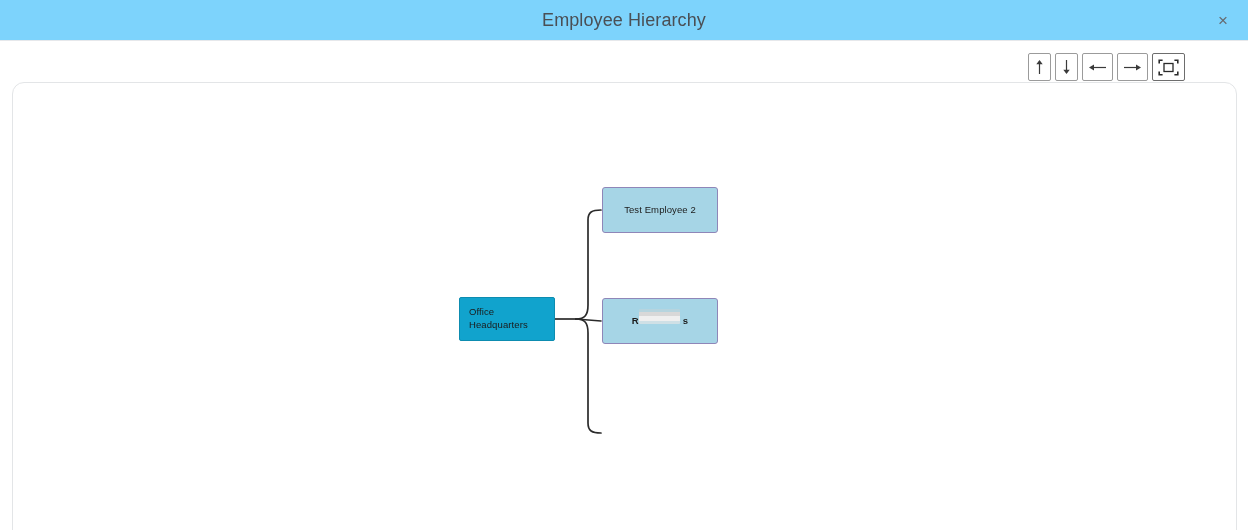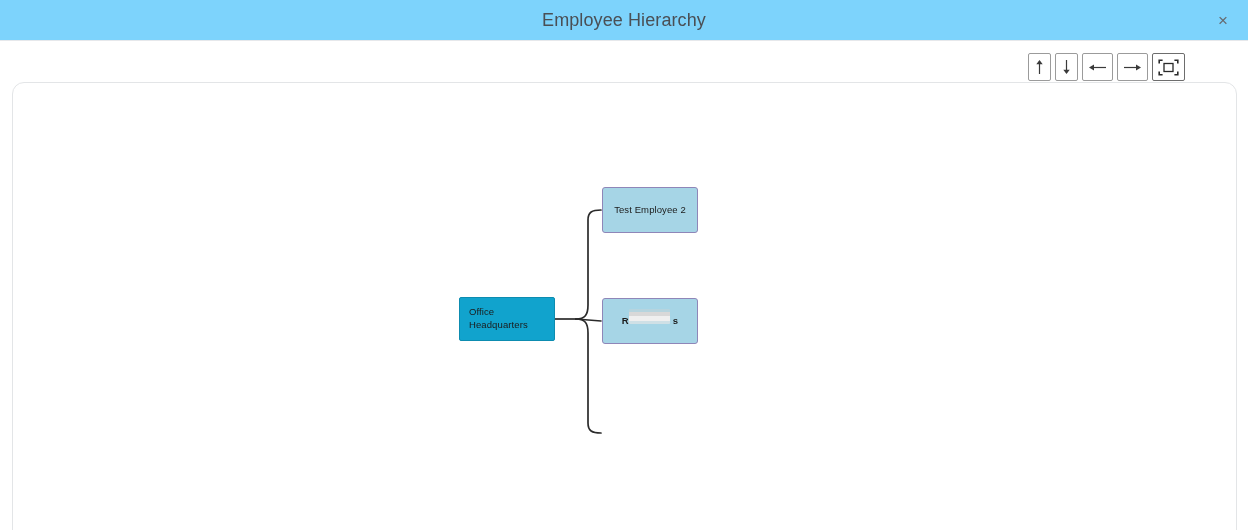--- a/index.html
+++ b/index.html
@@ -112,21 +112,21 @@
     width: 96px; height: 44px;
     background: #11a3cd;
     border: 1px solid #0d8cb0;
     border-radius: 2px;
     padding: 0 9px;
     justify-content: flex-start;
   }
   .node-root .node-label { text-align: left; }
   .node-child {
     left: 589px;
-    width: 96px; height: 46px;
+    width: 116px; height: 46px;
     background: #a6d5e6;
     border: 1px solid #8f86b8;
     border-radius: 3px;
     justify-content: center;
     text-align: center;
     padding: 0 6px;
   }
   .node-child.c0 { top: 104px; }
   .node-child.c1 { top: 215px; }
   .node-child.c2 { top: 325px; }

